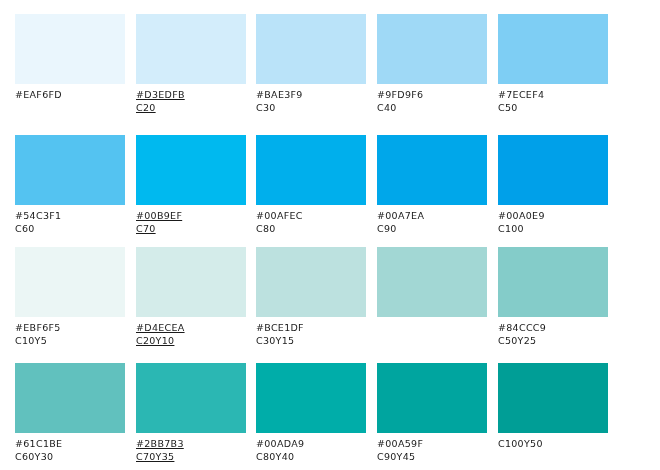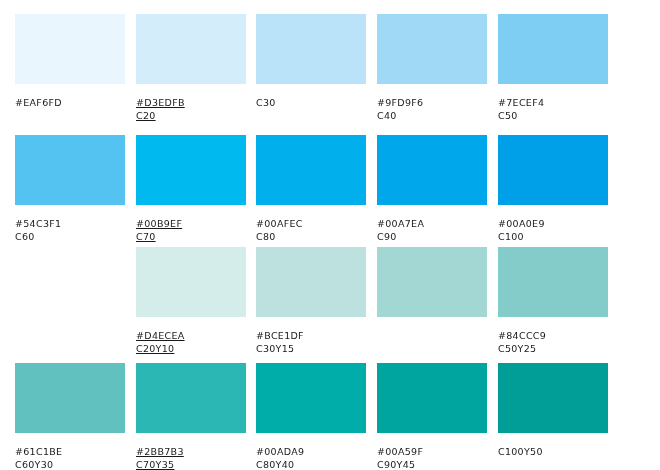--- a/index.html
+++ b/index.html
@@ -46,21 +46,21 @@
   .swatch-cell[data-col="3"] { left: 377px; }
   .swatch-cell[data-col="4"] { left: 498px; }
 
   .swatch-chip {
     width: 110px;
     height: 70px;
     display: block;
   }
 
   .swatch-labels {
-    padding-top: 12px;
+    padding-top: 4px;
   }
 
   .swatch-hex,
   .swatch-code {
     display: block;
     font-family: "DejaVu Sans", "Liberation Sans", sans-serif;
     font-size: 9.5px;
     line-height: 13px;
     letter-spacing: 0.3px;
     color: #1a1a1a;
@@ -81,20 +81,21 @@
       <div class="swatch-cell" data-col="1">
         <div class="swatch-chip" style="background-color: rgb(211, 237, 251);"></div>
         <div class="swatch-labels">
           <span class="swatch-hex">#D3EDFB</span>
           <span class="swatch-code">C20</span>
         </div>
       </div>
       <div class="swatch-cell" data-col="2">
         <div class="swatch-chip" style="background-color: rgb(186, 227, 249);"></div>
         <div class="swatch-labels">
+          <span class="swatch-hex">#BAE3F9</span>
           <span class="swatch-code">C30</span>
         </div>
       </div>
       <div class="swatch-cell" data-col="3">
         <div class="swatch-chip" style="background-color: rgb(159, 217, 246);"></div>
         <div class="swatch-labels">
           <span class="swatch-hex">#9FD9F6</span>
           <span class="swatch-code">C40</span>
         </div>
       </div>
@@ -137,20 +138,27 @@
       </div>
       <div class="swatch-cell" data-col="4">
         <div class="swatch-chip" style="background-color: rgb(0, 160, 233);"></div>
         <div class="swatch-labels">
           <span class="swatch-hex">#00A0E9</span>
           <span class="swatch-code">C100</span>
         </div>
       </div>
     </div>
     <div class="swatch-row" data-row="2">
+      <div class="swatch-cell" data-col="0">
+        <div class="swatch-chip" style="background-color: rgb(235, 246, 245);"></div>
+        <div class="swatch-labels">
+          <span class="swatch-hex">#EBF6F5</span>
+          <span class="swatch-code">C10Y5</span>
+        </div>
+      </div>
       <div class="swatch-cell" data-col="1">
         <div class="swatch-chip" style="background-color: rgb(212, 236, 234);"></div>
         <div class="swatch-labels">
           <span class="swatch-hex">#D4ECEA</span>
           <span class="swatch-code">C20Y10</span>
         </div>
       </div>
       <div class="swatch-cell" data-col="2">
         <div class="swatch-chip" style="background-color: rgb(188, 225, 223);"></div>
         <div class="swatch-labels">

